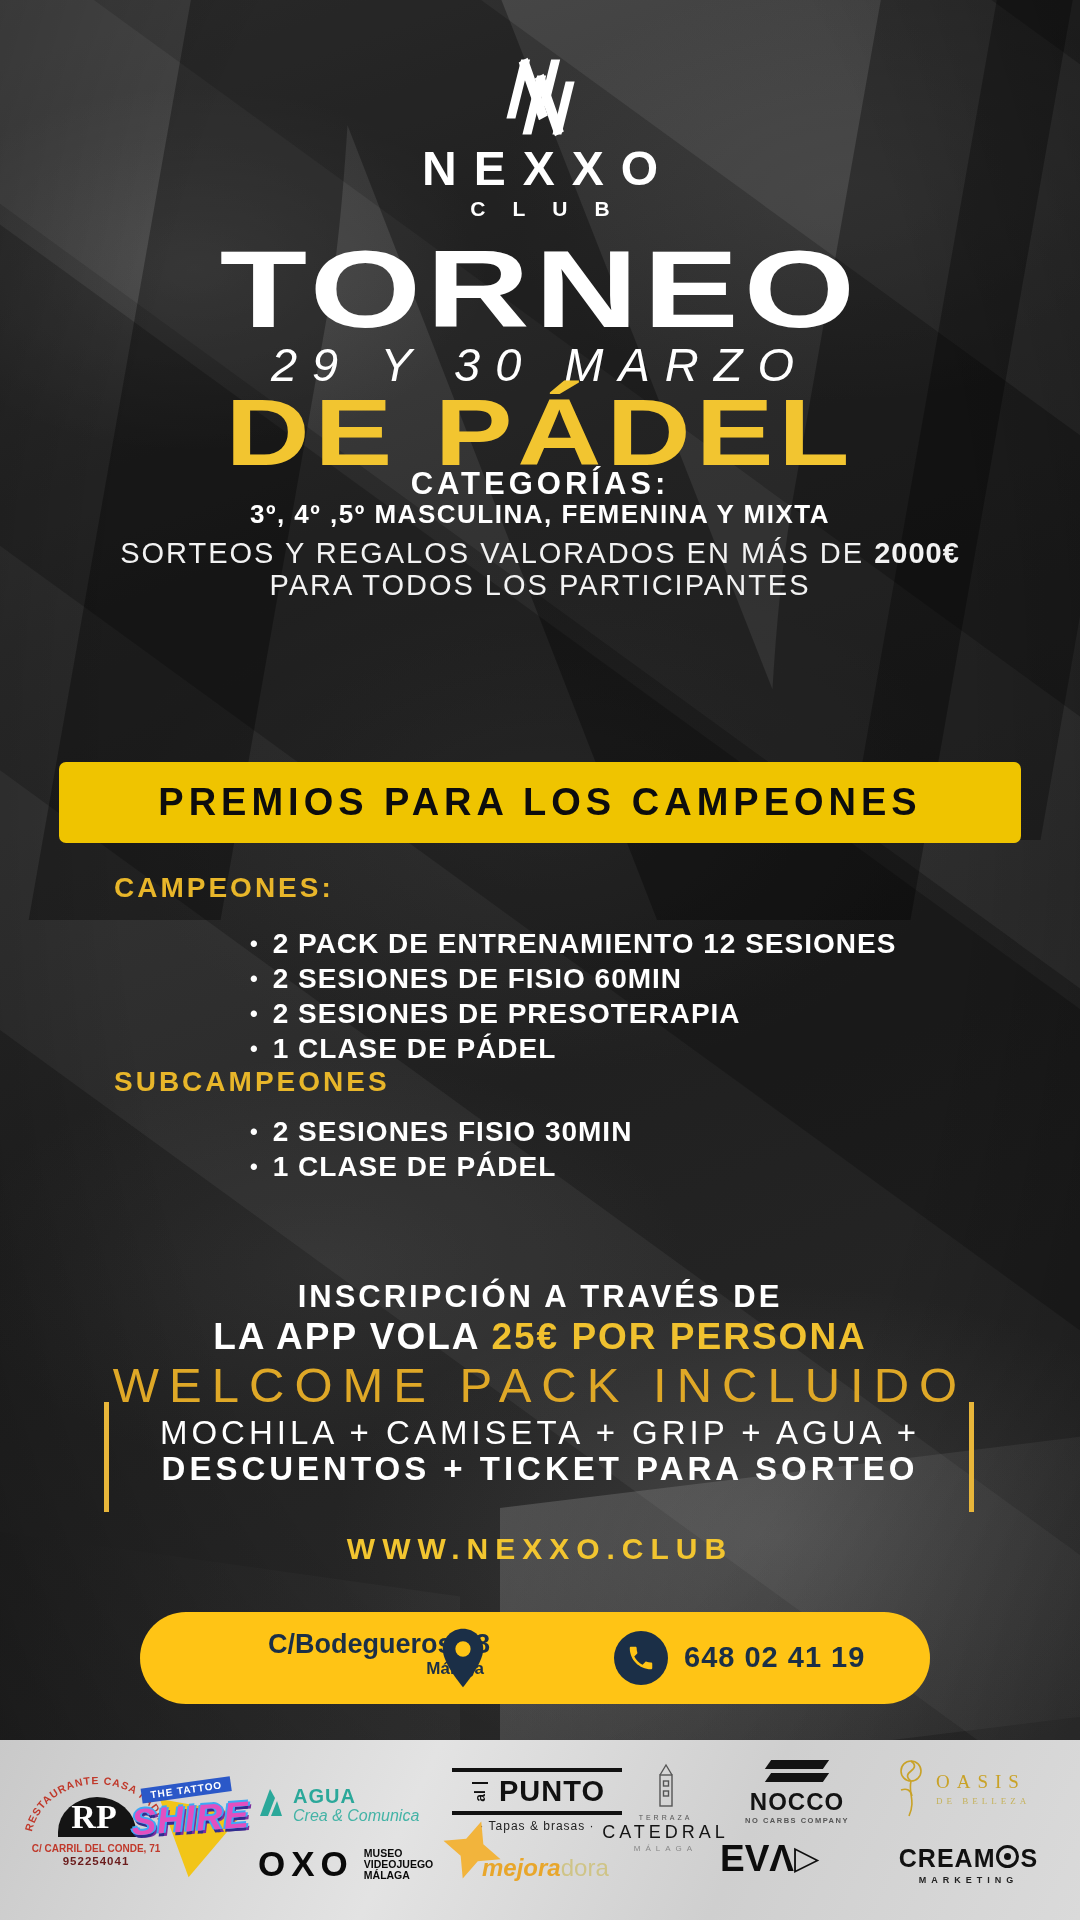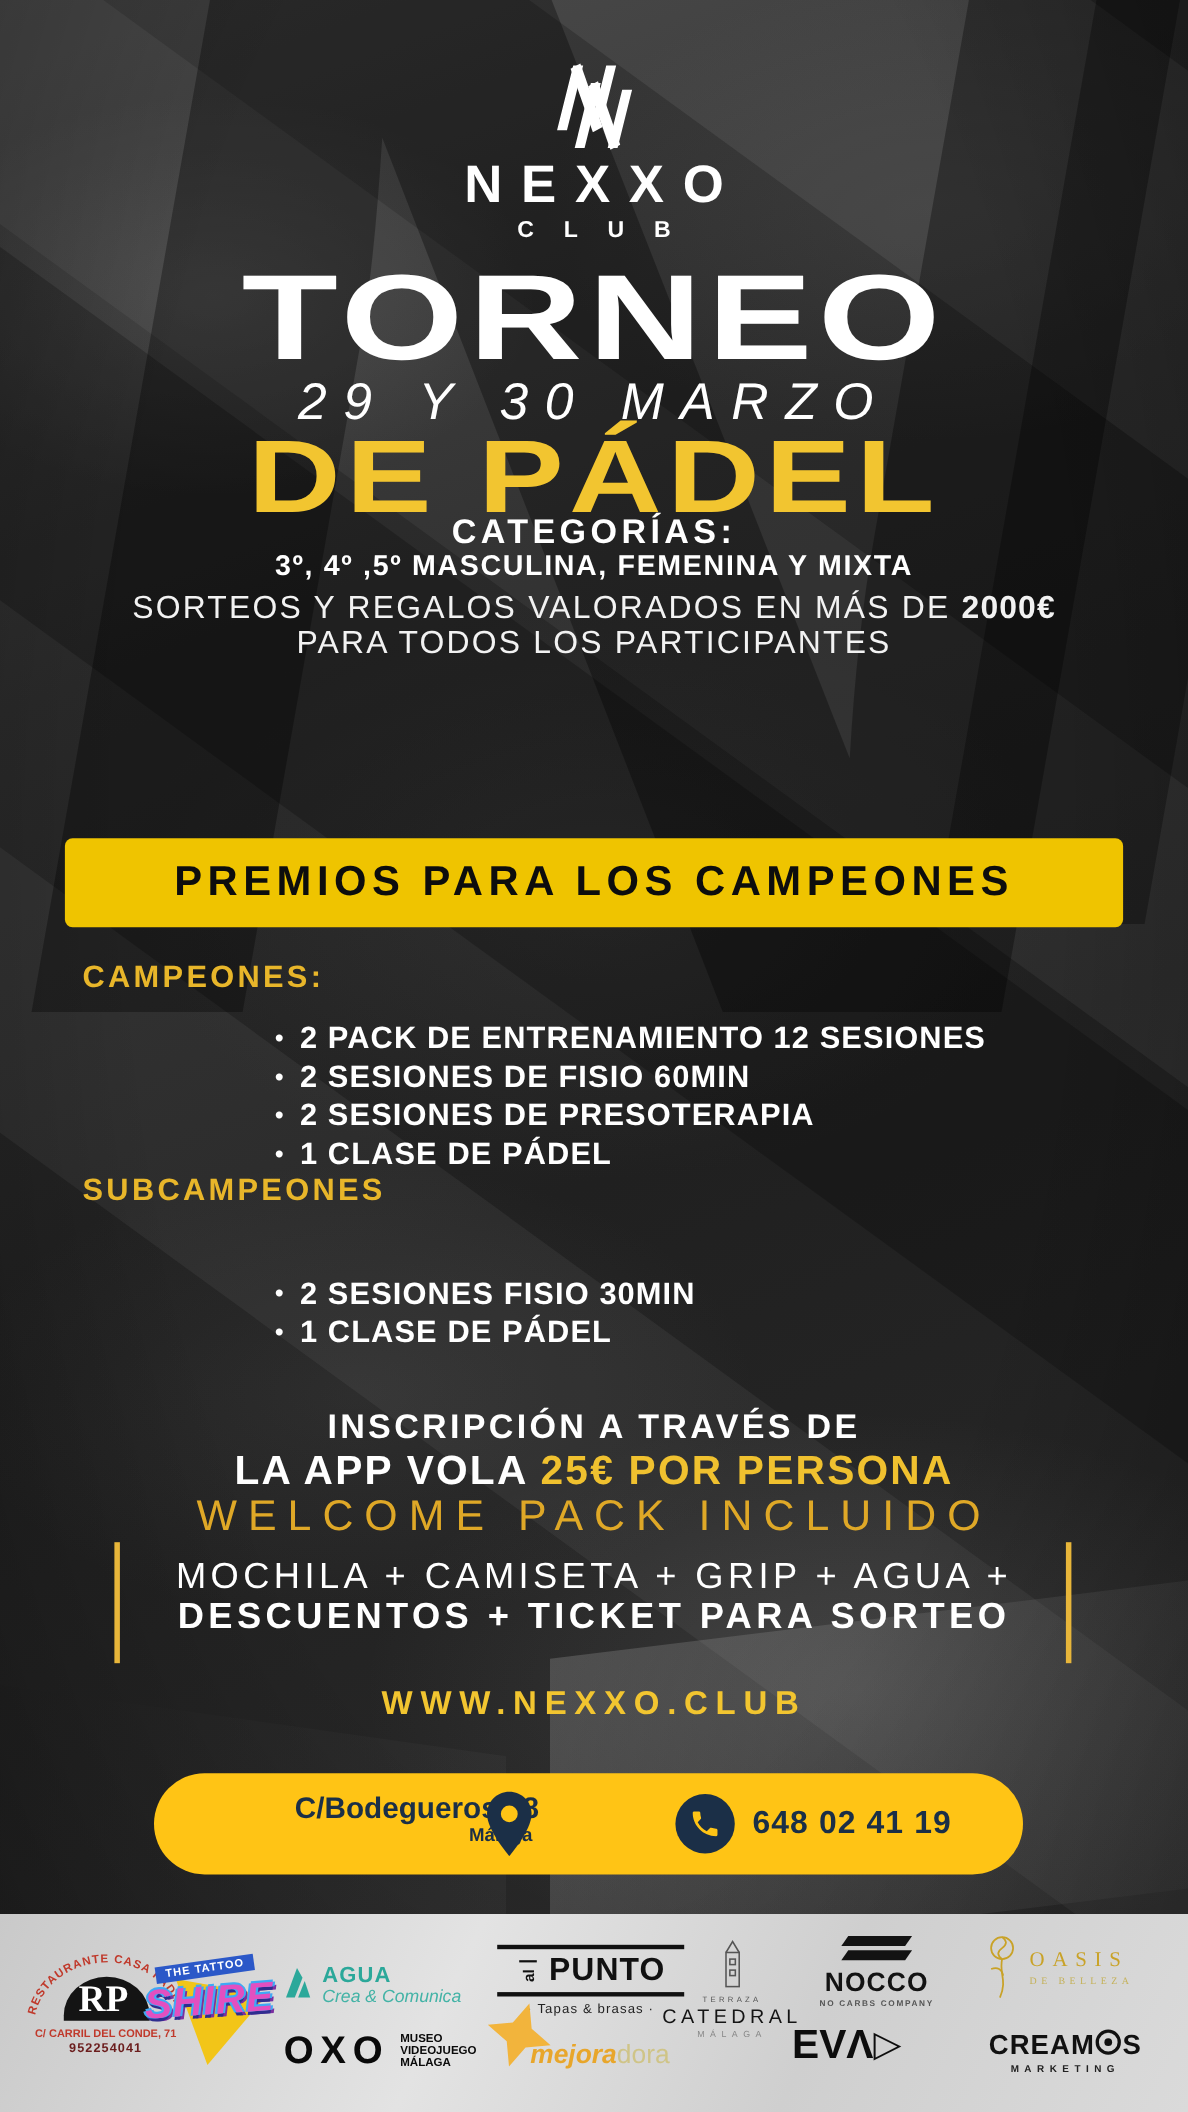--- a/index.html
+++ b/index.html
@@ -40,33 +40,33 @@
   .cats-heading{top:466px;font-size:31px;font-weight:bold;color:#fff;letter-spacing:4px;}
   .cats-line{top:499px;font-size:26px;font-weight:bold;color:#fff;letter-spacing:1.5px;}
   .raffle-1{top:537px;font-size:29px;font-weight:300;color:#f2f2f2;letter-spacing:2px;}
   .raffle-1 strong{font-weight:bold;letter-spacing:1px;}
   .raffle-2{top:569px;font-size:29px;font-weight:300;color:#f2f2f2;letter-spacing:2px;}
 
   
   .banner{left:59px;top:762px;width:962px;height:81px;background:#EFC400;border-radius:7px;
     display:flex;align-items:center;justify-content:center;}
   .banner-text{font-size:38px;font-weight:bold;color:#0d0d0d;letter-spacing:5px;}
-  .sec-heading{font-size:28px;font-weight:bold;color:#E8B62A;letter-spacing:3px;}
+  .sec-heading{font-size:28px;font-weight:bold;color:#E8B62A;letter-spacing:3px;margin-left:39px;}
   .champ-heading{left:75px;top:872px;}
   .runner-heading{left:75px;top:1066px;}
   .blist{left:250px;width:790px;color:#fff;font-size:28px;font-weight:bold;letter-spacing:1px;line-height:33px;}
   .champ-list{top:927px;}
-  .runner-list{top:1159px;}
+  .runner-list{top:1115px;}
   .bline::before{content:"•";font-size:22px;margin-right:14px;position:relative;top:-2px;}
 
   
   .insc-1{top:1279px;font-size:31px;font-weight:bold;color:#fff;letter-spacing:3px;}
   .insc-2{top:1316px;font-size:37px;font-weight:bold;color:#fff;letter-spacing:2px;}
   .insc-2 .accent{color:#F0C12F;margin-top:41px;}
-  .welcome{top:1357px;font-size:39px;font-weight:300;color:#DFA827;letter-spacing:10px;}
+  .welcome{top:1357px;font-size:49px;font-weight:300;color:#DFA827;letter-spacing:10px;}
   .pack-1{top:1414px;font-size:33px;font-weight:300;color:#fff;letter-spacing:4px;}
   .pack-2{top:1450px;font-size:33px;font-weight:700;color:#fff;letter-spacing:4px;}
   .vbar{width:5px;height:110px;background:#E8B63A;top:1402px;}
   .vbar-l{left:104px;} .vbar-r{left:969px;}
   .website{top:1532px;font-size:30px;font-weight:bold;color:#F2C530;letter-spacing:7px;}
 
   
   .pill{left:140px;top:1612px;width:790px;height:92px;background:#FFC415;border-radius:46px;}
   .pill-address{position:absolute;left:50px;top:17px;width:300px;text-align:right;color:#1B2F47;}
   .pill-address .addr{font-size:27px;font-weight:bold;line-height:30px;}

